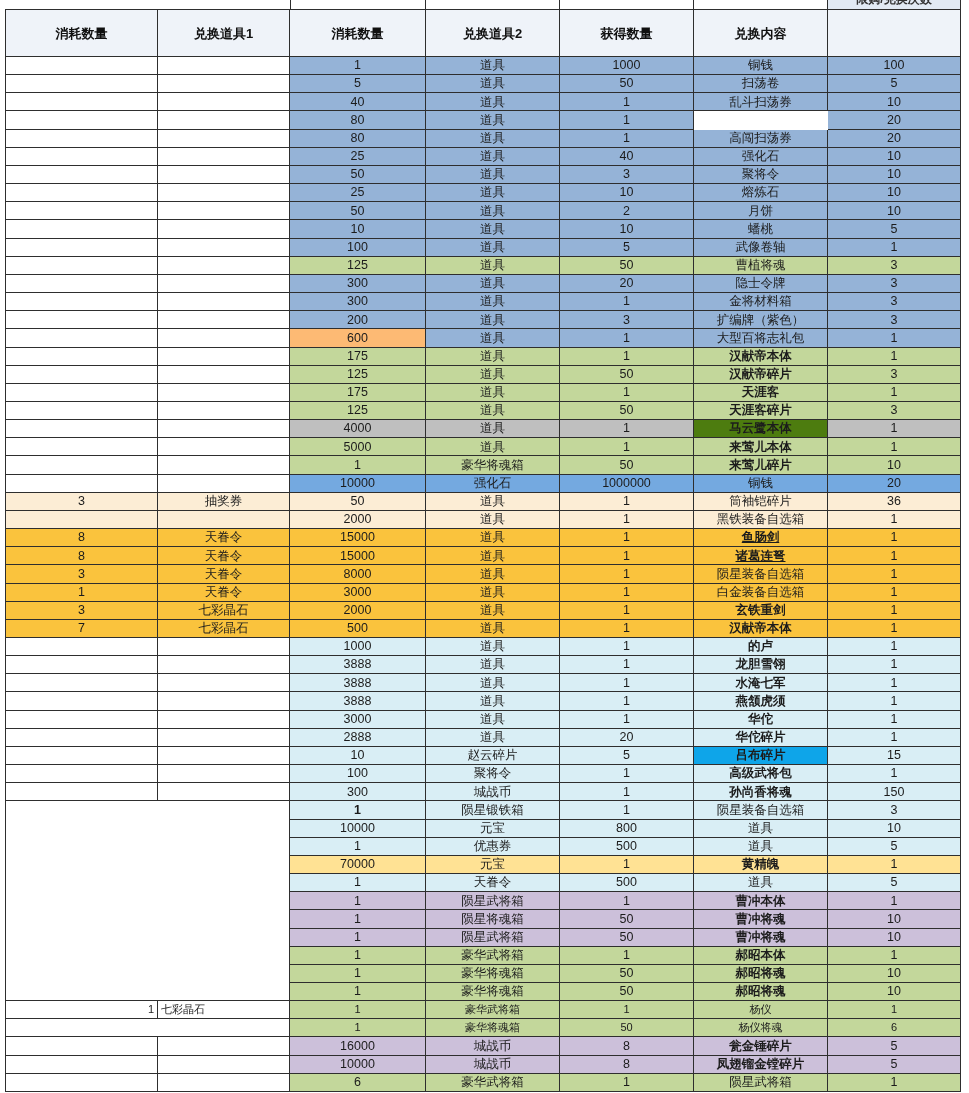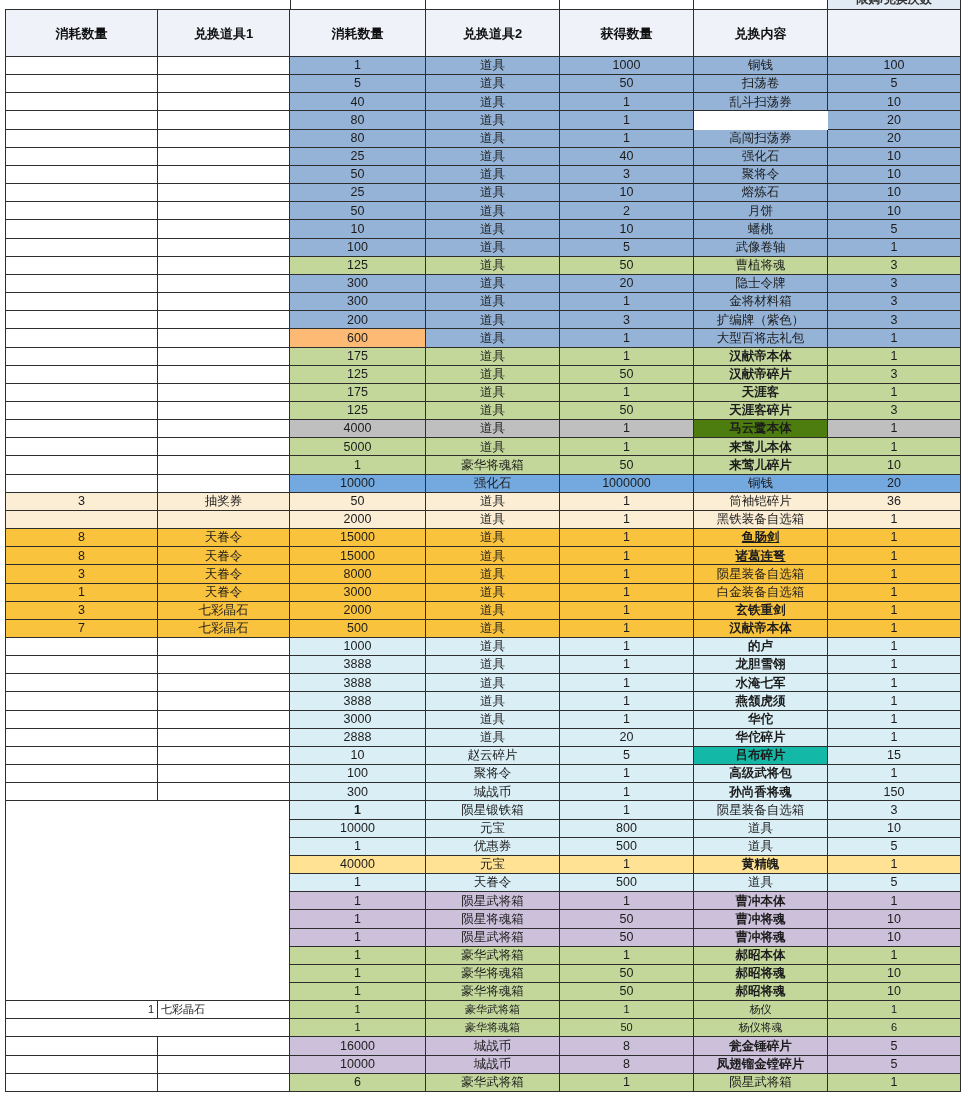--- a/index.html
+++ b/index.html
@@ -426,21 +426,21 @@
         <div class="c w5" style="background: rgb(217, 238, 245);">20</div>
         <div class="c w6 b" style="background: rgb(217, 238, 245);">华佗碎片</div>
         <div class="c w7" style="background: rgb(217, 238, 245);">1</div>
       </div>
       <div class="row">
         <div class="c w1"></div>
         <div class="c w2"></div>
         <div class="c w3" style="background: rgb(217, 238, 245);">10</div>
         <div class="c w4" style="background: rgb(217, 238, 245);">赵云碎片</div>
         <div class="c w5" style="background: rgb(217, 238, 245);">5</div>
-        <div class="c w6 b" style="background: #14b8a6;">吕布碎片</div>
+        <div class="c w6 b" style="background: #0ea5e9;">吕布碎片</div>
         <div class="c w7" style="background: rgb(217, 238, 245);">15</div>
       </div>
       <div class="row">
         <div class="c w1"></div>
         <div class="c w2"></div>
         <div class="c w3" style="background: rgb(217, 238, 245);">100</div>
         <div class="c w4" style="background: rgb(217, 238, 245);">聚将令</div>
         <div class="c w5" style="background: rgb(217, 238, 245);">1</div>
         <div class="c w6 b" style="background: rgb(217, 238, 245);">高级武将包</div>
         <div class="c w7" style="background: rgb(217, 238, 245);">1</div>
@@ -477,21 +477,21 @@
         <div class="c w2 nb"></div>
         <div class="c w3" style="background: rgb(217, 238, 245);">1</div>
         <div class="c w4" style="background: rgb(217, 238, 245);">优惠券</div>
         <div class="c w5" style="background: rgb(217, 238, 245);">500</div>
         <div class="c w6" style="background: rgb(217, 238, 245);">道具</div>
         <div class="c w7" style="background: rgb(217, 238, 245);">5</div>
       </div>
       <div class="row">
         <div class="c w1 nb nr"></div>
         <div class="c w2 nb"></div>
-        <div class="c w3" style="background: rgb(255, 226, 148);">40000</div>
+        <div class="c w3" style="background: rgb(255, 226, 148);">70000</div>
         <div class="c w4" style="background: rgb(255, 226, 148);">元宝</div>
         <div class="c w5" style="background: rgb(255, 226, 148);">1</div>
         <div class="c w6 b" style="background: rgb(255, 226, 148);">黄精魄</div>
         <div class="c w7" style="background: rgb(255, 226, 148);">1</div>
       </div>
       <div class="row">
         <div class="c w1 nb nr"></div>
         <div class="c w2 nb"></div>
         <div class="c w3" style="background: rgb(217, 238, 245);">1</div>
         <div class="c w4" style="background: rgb(217, 238, 245);">天眷令</div>

